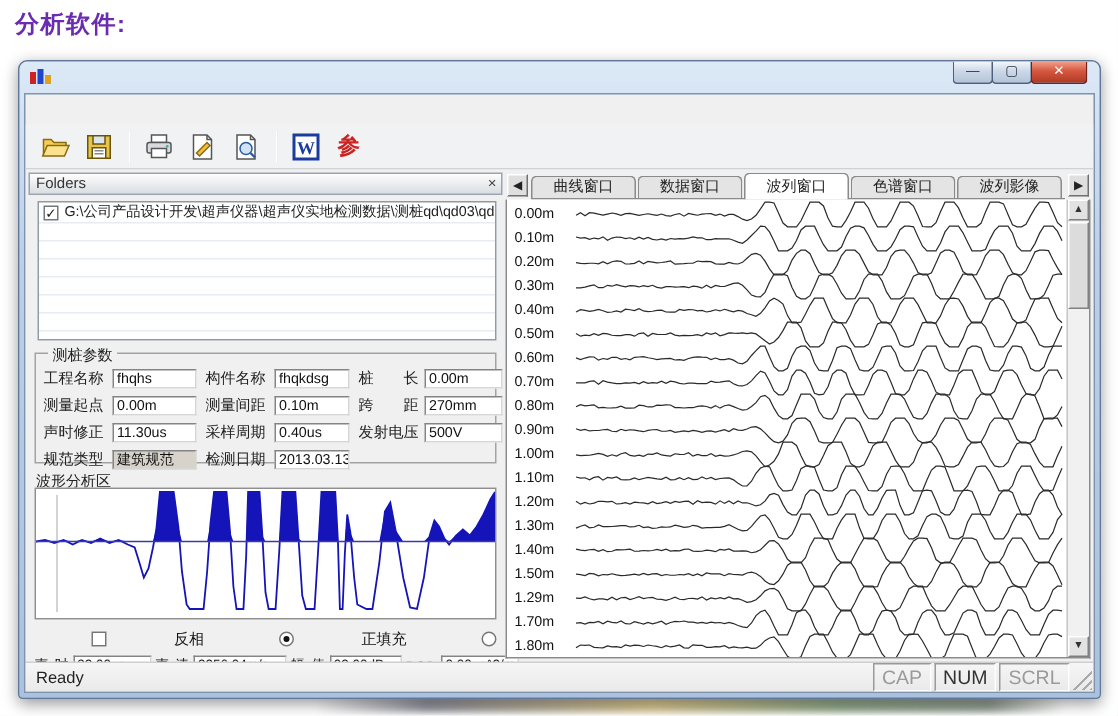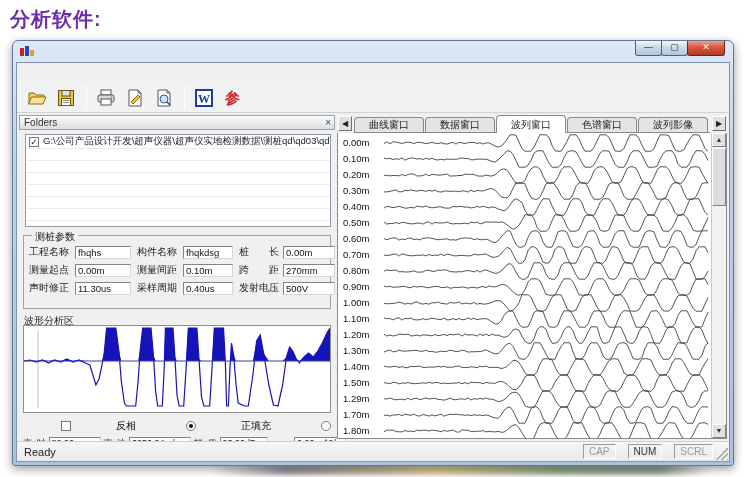--- a/index.html
+++ b/index.html
@@ -1,20 +1,20 @@
 <!DOCTYPE html>
 <html><head>
 <meta charset="utf-8">
 <style>
   * { box-sizing: border-box; margin: 0; padding: 0; }
   html,body { width:745px; height:477px; overflow:hidden; background:#fff;
     font-family:"Liberation Sans","DejaVu Sans",sans-serif; }
   #stage { position:relative; width:745px; height:477px; background:#fff; }
 
-  .heading { position:absolute; left:10px; top:6px; font-size:20px; font-weight:bold;
+  .heading { position:absolute; left:10px; top:6px; font-size:16px; font-weight:bold;
     color:#6a2db0; letter-spacing:1px; }
 
   
   .desk-strip { position:absolute; left:210px; top:464px; width:500px; height:11px;
     background:linear-gradient(90deg, rgba(90,90,110,.0), rgba(60,60,80,.55) 15%, rgba(190,160,70,.6) 45%, rgba(70,110,60,.6) 70%, rgba(40,60,40,.5) 90%, rgba(0,0,0,0));
     filter:blur(2px); }
 
   
   .win { position:absolute; left:12px; top:40px; width:722px; height:426px;
     background:linear-gradient(#dce9f7,#bcd0e8 30%,#aac2de); border:1px solid #62789a;
@@ -119,21 +119,21 @@
   .sbtn.up { top:0; } .sbtn.down { bottom:0; }
   .sthumb { position:absolute; left:0; top:15px; width:14px; height:58px; background:#dcdcdc;
     border:1px solid; border-color:#fff #808080 #808080 #fff; }
 
   
   .statusbar { position:absolute; left:0; right:0; bottom:0; height:20px;
     background:linear-gradient(#f6f6f6,#e9e9e9); border-top:1px solid #cfcfcf;
     display:flex; align-items:center; }
   .status-ready { font-size:11px; color:#222; padding-left:7px; flex:1 1 auto; }
   .status-panes { display:flex; margin-right:16px; }
-  .spane { font-size:10px; padding:1px 5px; margin-left:12px; border:1px solid;
+  .spane { font-size:13px; padding:1px 5px; margin-left:2px; border:1px solid;
     border-color:#9a9a9a #fdfdfd #fdfdfd #9a9a9a; color:#9a9a9a; }
   .spane.on { color:#333; }
   .grip { position:absolute; right:1px; bottom:1px; width:13px; height:13px;
     background:
       linear-gradient(135deg, transparent 50%, #aaa 50%, #aaa 58%, transparent 58%, transparent 72%, #aaa 72%, #aaa 80%, transparent 80%, transparent 94%, #aaa 94%); }
 </style>
 </head>
 <body>
 
 <div id="stage">
@@ -247,20 +247,26 @@
                   <span class="plabel c3">跨　　距</span>
                   <span class="pinput c3">270mm</span>
                 </div>
                 <div class="prow">
                   <span class="plabel c1">声时修正</span>
                   <span class="pinput c1">11.30us</span>
                   <span class="plabel c2">采样周期</span>
                   <span class="pinput c2">0.40us</span>
                   <span class="plabel c3">发射电压</span>
                   <span class="pinput c3">500V</span>
+                </div>
+                <div class="prow">
+                  <span class="plabel c1">规范类型</span>
+                  <span class="pinput c1 grey">建筑规范</span>
+                  <span class="plabel c2">检测日期</span>
+                  <span class="pinput c2">2013.03.13</span>
                 </div>
               </div>
           </div>
 
           <div class="wave-label">波形分析区</div>
           <div class="wavebox">
             <svg width="306" height="86" id="leftwave">
                 <line x1="14" y1="4" x2="14" y2="82" stroke="#c4c4c4"></line>
                 <path d="M0,35 L0.0,35.0 L6.1,34.0 L12.2,35.0 L18.4,34.0 L24.5,35.0 L30.6,34.0 L36.7,35.0 L42.8,33.0 L49.0,35.0 L55.1,34.0 L61.2,35.0 L65.8,35.0 L68.9,35.0 L71.9,35.0 L75.0,35.0 L78.0,35.0 L80.2,27.0 L82.6,2.0 L91.8,2.0 L94.9,25.0 L97.3,35.0 L100.4,35.0 L102.5,35.0 L111.7,35.0 L114.1,35.0 L116.3,23.0 L118.7,2.0 L127.0,2.0 L129.4,29.0 L131.6,35.0 L133.7,35.0 L138.3,35.0 L140.1,35.0 L141.4,2.0 L149.0,2.0 L150.9,31.0 L153.0,35.0 L155.1,35.0 L159.7,35.0 L162.2,35.0 L164.3,2.0 L172.9,2.0 L175.0,33.0 L177.5,35.0 L179.9,35.0 L185.7,35.0 L188.2,35.0 L190.3,2.0 L199.5,2.0 L201.3,35.0 L202.6,35.0 L204.4,35.0 L205.9,35.0 L207.5,17.0 L209.6,29.0 L212.1,35.0 L214.2,35.0 L220.3,35.0 L224.3,35.0 L228.9,35.0 L232.6,15.0 L236.2,9.0 L239.6,27.0 L244.8,35.0 L249.4,35.0 L254.0,35.0 L258.6,35.0 L262.5,31.0 L265.6,21.0 L268.7,25.0 L272.3,33.0 L275.4,35.0 L280.0,31.0 L284.6,27.0 L289.2,31.0 L293.8,25.0 L298.3,17.0 L302.9,7.0 L306.0,2.0 L306,35 Z" fill="#1414b8"></path>
                 <polyline points="0.0,35.0 6.1,34.0 12.2,36.0 18.4,34.0 24.5,37.0 30.6,34.0 36.7,36.0 42.8,33.0 49.0,36.0 55.1,34.0 61.2,37.0 65.8,39.0 68.9,49.0 71.9,59.0 75.0,53.0 78.0,39.0 80.2,27.0 82.6,2.0 91.8,2.0 94.9,25.0 97.3,55.0 100.4,77.0 102.5,80.0 111.7,80.0 114.1,55.0 116.3,23.0 118.7,2.0 127.0,2.0 129.4,29.0 131.6,65.0 133.7,80.0 138.3,80.0 140.1,45.0 141.4,2.0 149.0,2.0 150.9,31.0 153.0,69.0 155.1,80.0 159.7,80.0 162.2,41.0 164.3,2.0 172.9,2.0 175.0,33.0 177.5,71.0 179.9,80.0 185.7,80.0 188.2,39.0 190.3,2.0 199.5,2.0 201.3,35.0 202.6,80.0 204.4,80.0 205.9,43.0 207.5,17.0 209.6,29.0 212.1,59.0 214.2,77.0 220.3,80.0 224.3,80.0 228.9,49.0 232.6,15.0 236.2,9.0 239.6,27.0 244.8,59.0 249.4,79.0 254.0,80.0 258.6,59.0 262.5,31.0 265.6,21.0 268.7,25.0 272.3,33.0 275.4,37.0 280.0,31.0 284.6,27.0 289.2,31.0 293.8,25.0 298.3,17.0 302.9,7.0 306.0,2.0" fill="none" stroke="#1414b8" stroke-width="1.2"></polyline>

